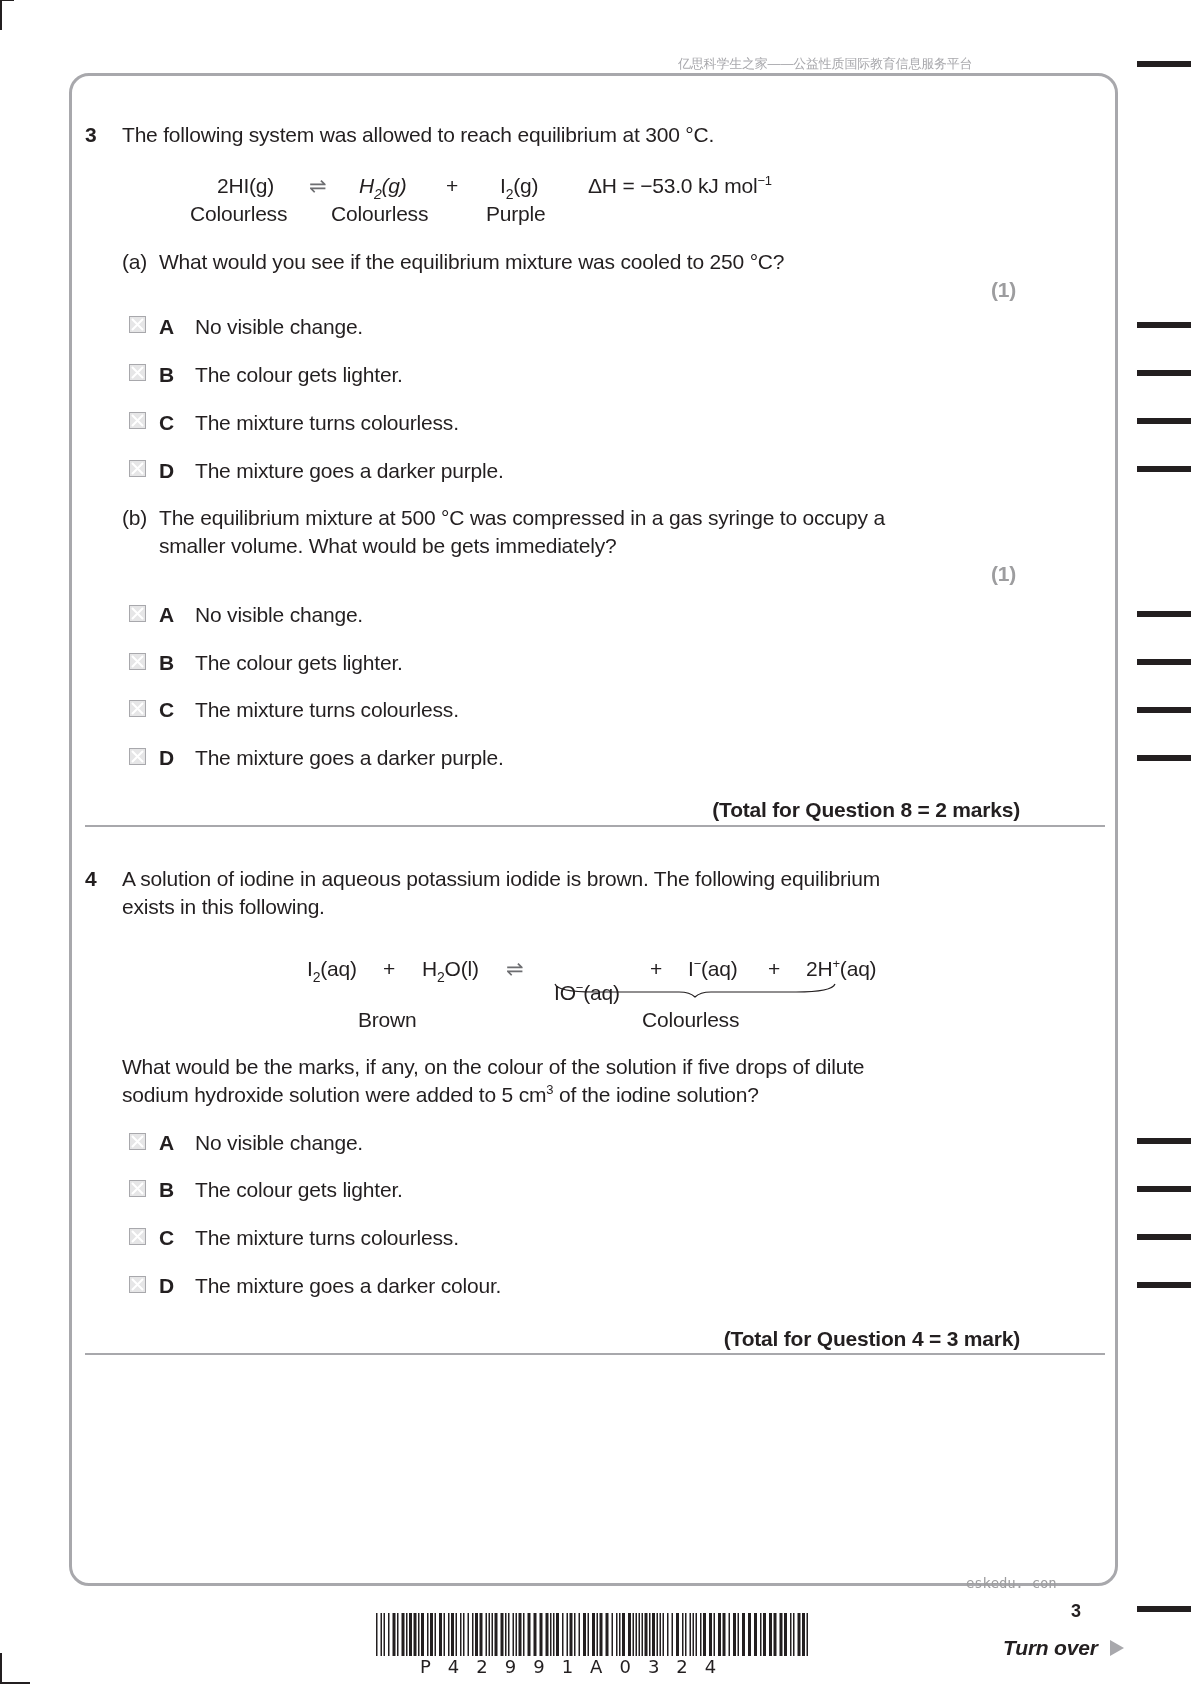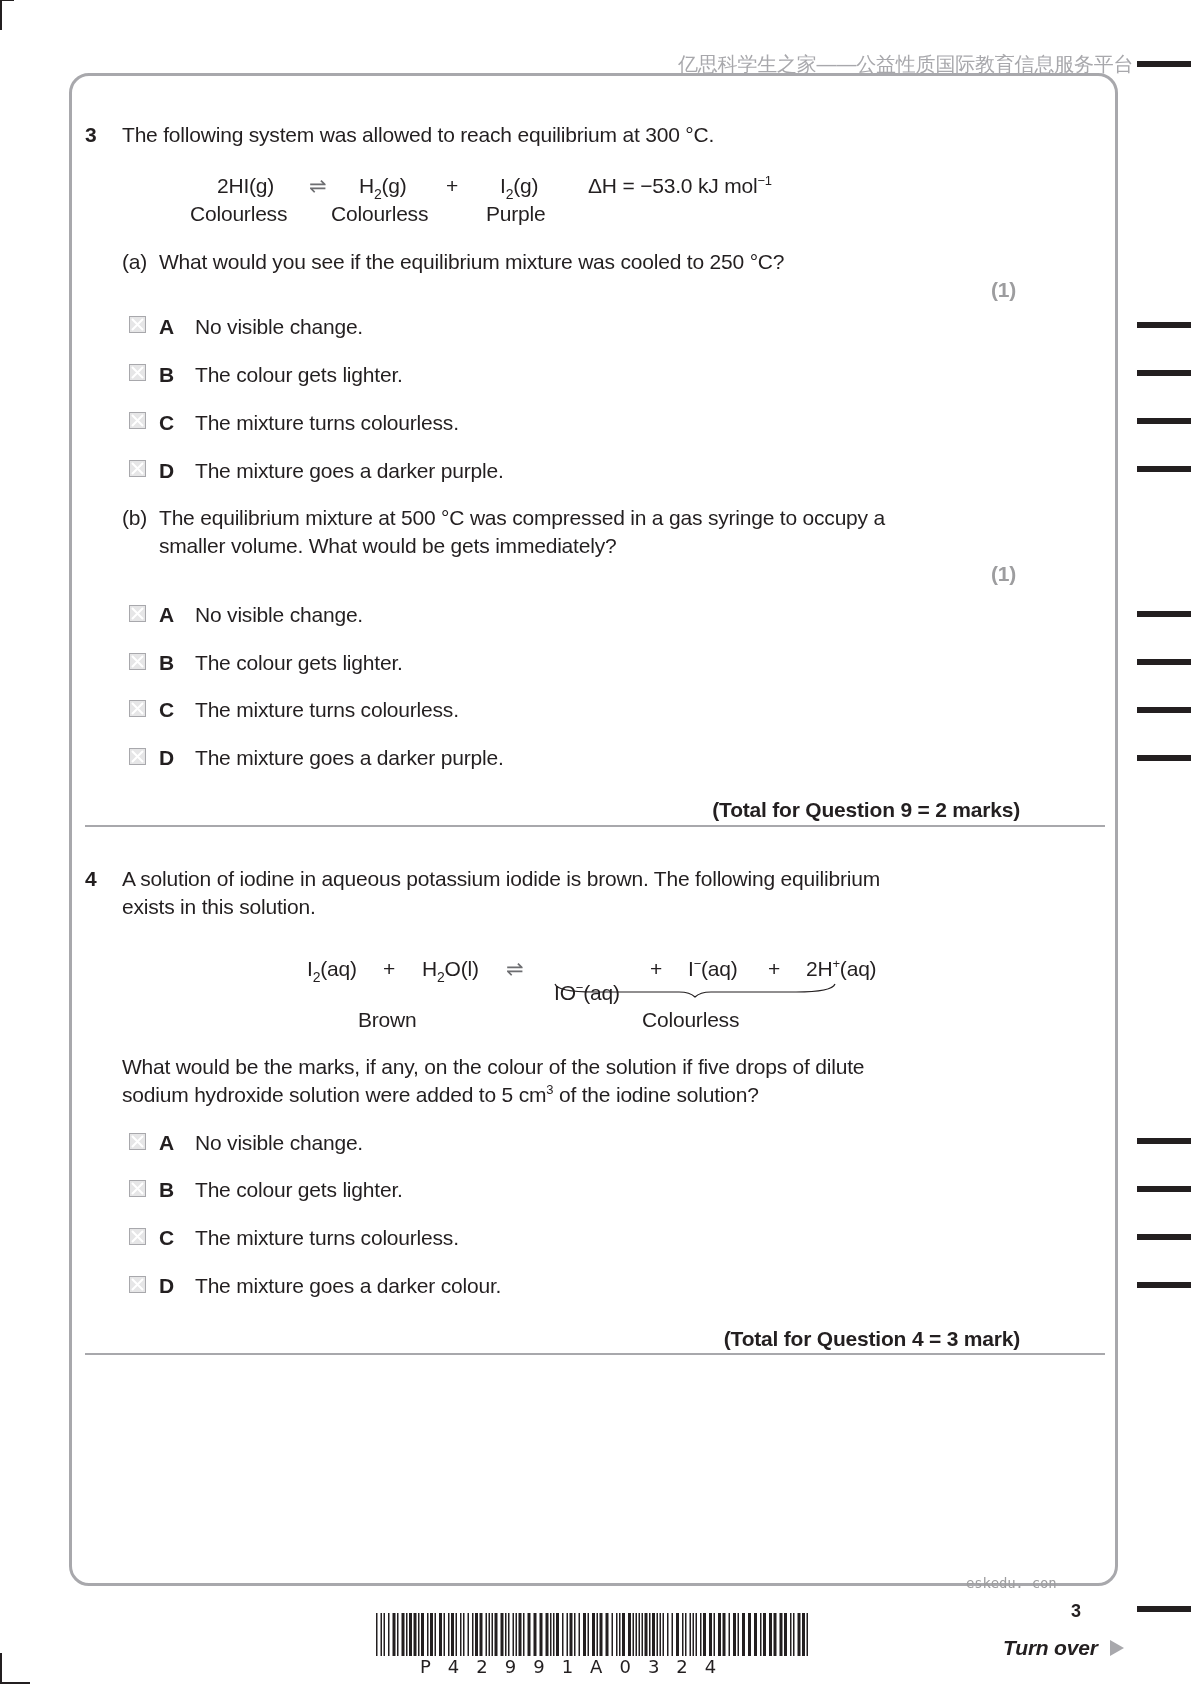--- a/index.html
+++ b/index.html
@@ -10,21 +10,21 @@
   .b { font-weight:bold; }
   .gray { color:#9d9d9f; }
   .frame { position:absolute; left:69px; top:73px; width:1049px; height:1513px;
            border:3px solid #a8a8ac; border-radius:20px; box-sizing:border-box; }
   .rule { position:absolute; left:85px; width:1020px; height:2px; background:#a8a8ac; }
   .mark { position:absolute; left:1137px; width:54px; height:6px; background:#231f20; }
   .cb { position:absolute; width:17px; height:17px; background:#e6e6e7; border:1px solid #a8a8ac; box-sizing:border-box; }
   .cb svg { position:absolute; left:1px; top:1px; }
   .sub { font-size:14px; position:relative; top:6px; }
   .sup { font-size:13px; position:relative; top:-8px; }
-  .watermark { font-size:20px; color:#a8a8ac; font-family:Liberation Sans, sans-serif; }
+  .watermark { font-size:13px; color:#a8a8ac; font-family:Liberation Sans, sans-serif; }
   .small-gray { font-size:16px; color:#9d9d9f; }
   .barcode { position:absolute; left:376px; top:1613px; width:434px; height:43px; }
   .barcode-text { position:absolute; left:420px; top:1656px; font-size:18px; letter-spacing:17px; font-family:"DejaVu Sans", sans-serif; color:#231f20; }
 </style>
 </head>
 <body>
 
 <div class="abs" style="left:0;top:0;width:2px;height:30px;background:#231f20;"></div>
 <div class="abs" style="left:0;top:0;width:14px;height:1px;background:#231f20;"></div>
 <div class="abs" style="left:0;top:1653px;width:2px;height:31px;background:#231f20;"></div>
@@ -48,21 +48,21 @@
 <div class="mark" style="top:1234px;"></div>
 <div class="mark" style="top:1282px;"></div>
 <div class="mark" style="top:1606px;"></div>
 
 <div class="t b" style="left:85px;top:123px;">3</div>
 <div class="t" style="left:122px;top:123px;">The following system was allowed to reach equilibrium at 300 °C.</div>
 
 <div>
   <div class="t" style="left:217px;top:174px;">2HI(g)</div>
   <div class="t" style="left:309px;top:174px;color:#6d6e71;">⇌</div>
-  <div class="t" style="left:359px;top:174px;"><span>H</span><span class="sub">2</span><span>(g)</span></div>
+  <div class="t" style="left:359px;top:174px;font-style:italic;"><span>H</span><span class="sub">2</span><span>(g)</span></div>
   <div class="t" style="left:446px;top:174px;">+</div>
   <div class="t" style="left:500px;top:174px;"><span>I</span><span class="sub">2</span><span>(g)</span></div>
   <div class="t" style="left:588px;top:174px;"><span>ΔH = −53.0 kJ mol</span><span class="sup">−1</span></div>
   <div class="t" style="left:190px;top:202px;">Colourless</div>
   <div class="t" style="left:331px;top:202px;">Colourless</div>
   <div class="t" style="left:486px;top:202px;">Purple</div>
 </div>
 
 <div class="t" style="left:122px;top:250px;">(a)</div>
 <div class="t" style="left:159px;top:250px;">What would you see if the equilibrium mixture was cooled to 250 °C?</div>
@@ -144,26 +144,26 @@
     <div class="cb" style="left:129px;top:748px;">
         <svg width="13" height="13">
           <path d="M1 1L12 12M12 1L1 12" stroke="#fff" stroke-width="2"></path>
         </svg>
       </div>
     <div class="t b" style="left:159px;top:746px;">D</div>
     <div class="t" style="left:195px;top:746px;">The mixture goes a darker purple.</div>
   </div>
 </div>
 
-<div class="t b" style="right:171px;top:798px;">(Total for Question 9 = 2 marks)</div>
+<div class="t b" style="right:171px;top:798px;">(Total for Question 8 = 2 marks)</div>
 <div class="rule" style="top:825px;"></div>
 
 <div class="t b" style="left:85px;top:867px;">4</div>
 <div class="t" style="left:122px;top:867px;">A solution of iodine in aqueous potassium iodide is brown.  The following equilibrium</div>
-<div class="t" style="left:122px;top:895px;">exists in this solution.</div>
+<div class="t" style="left:122px;top:895px;">exists in this following.</div>
 
 <div>
   <div class="t" style="left:307px;top:957px;"><span>I</span><span class="sub">2</span><span>(aq)</span></div>
   <div class="t" style="left:383px;top:957px;">+</div>
   <div class="t" style="left:422px;top:957px;"><span>H</span><span class="sub">2</span><span>O(l)</span></div>
   <div class="t" style="left:506px;top:957px;color:#6d6e71;">⇌</div>
   <div class="t" style="left:554px;top:957px;margin-top:24px;"><span>IO</span><span class="sup">−</span><span>(aq)</span></div>
   <div class="t" style="left:650px;top:957px;">+</div>
   <div class="t" style="left:688px;top:957px;"><span>I</span><span class="sup">−</span><span>(aq)</span></div>
   <div class="t" style="left:768px;top:957px;">+</div>

